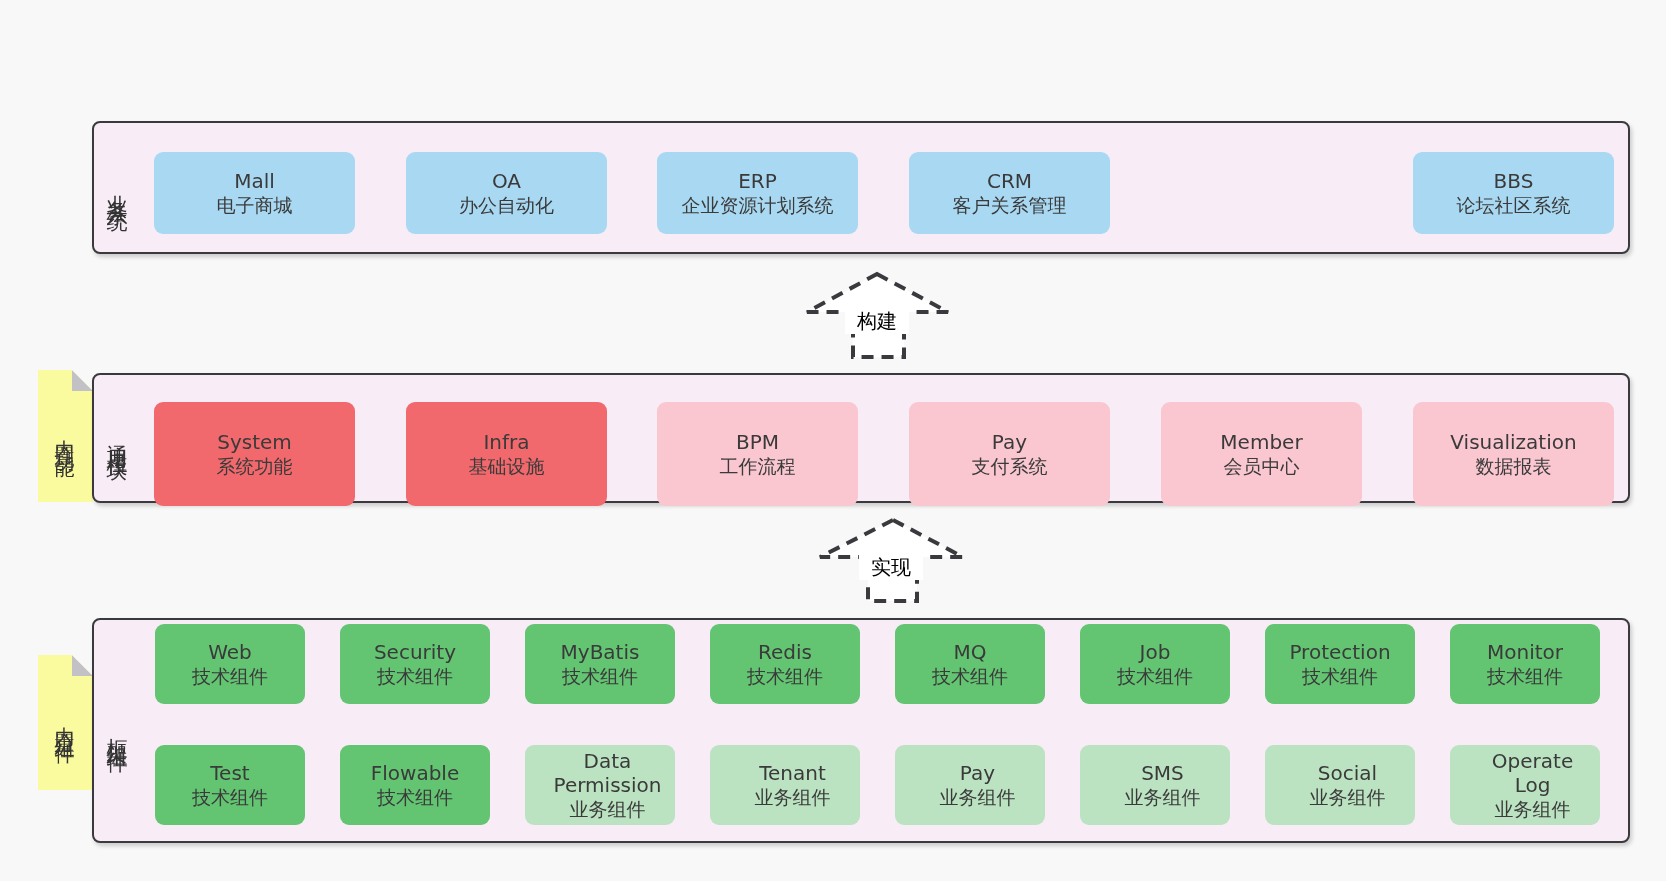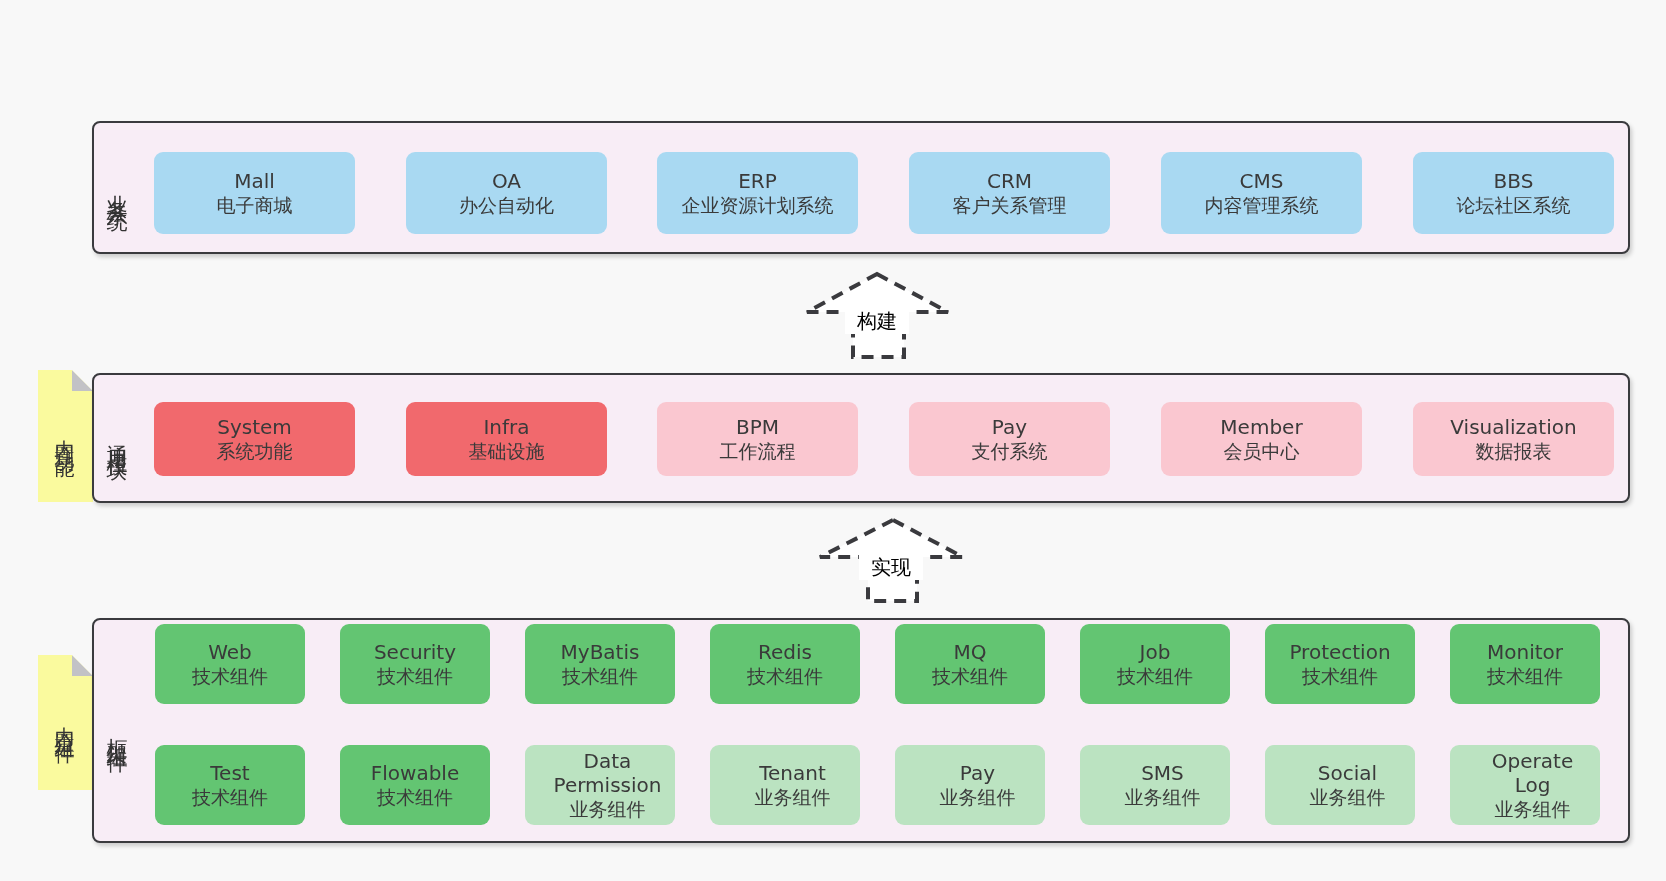--- a/index.html
+++ b/index.html
@@ -40,21 +40,21 @@
     border-radius:9px;
     display:flex;flex-direction:column;
     align-items:center;justify-content:center;
     text-align:center;
     box-sizing:border-box;
     padding:2px 6px;
   }
   .box .t1{font-size:20px;line-height:1.2;}
   .box .t2{font-size:19px;line-height:1.2;margin-top:1px;}
   .row-top .box{top:29px;width:201px;height:82px;}
-  .row-mid .box{top:27px;width:201px;height:74px;}
+  .row-mid .box{top:27px;width:201px;height:104px;}
   .box.blue {background:var(--business-box,#a9d9f2);}
   .box.red  {background:var(--module-core-box,#f1696d);}
   .box.pink {background:var(--module-optional-box,#fac7d0);text-align:right;}
   .box.gdark{background:var(--tech-component-box,#63c572);}
   .box.glight{background:var(--biz-component-box,#bbe3c1);padding-left:21px;}
   .comp{width:150px;height:80px;}
   .comp.r1{top:4px;}
   .comp.r2{top:125px;}
   
   .note{
@@ -117,24 +117,20 @@
       <span class="t2">办公自动化</span>
     </div>
     <div class="box blue" style="left:563px">
       <span class="t1">ERP</span>
       <span class="t2">企业资源计划系统</span>
     </div>
     <div class="box blue" style="left:815px">
       <span class="t1">CRM</span>
       <span class="t2">客户关系管理</span>
     </div>
-    <div class="box blue" style="left:1067px">
-      <span class="t1">CMS</span>
-      <span class="t2">内容管理系统</span>
-    </div>
     <div class="box blue" style="left:1319px">
       <span class="t1">BBS</span>
       <span class="t2">论坛社区系统</span>
     </div>
   </div>
 
   <svg class="arrow-svg" style="left:790px;top:258px" width="175" height="102">
     <polygon points="87,16 158,54 114,54 114,99 63,99 63,54 17,54"></polygon>
   </svg>
   <div class="arrow-label" style="left:845px;top:308px">构建</div>

